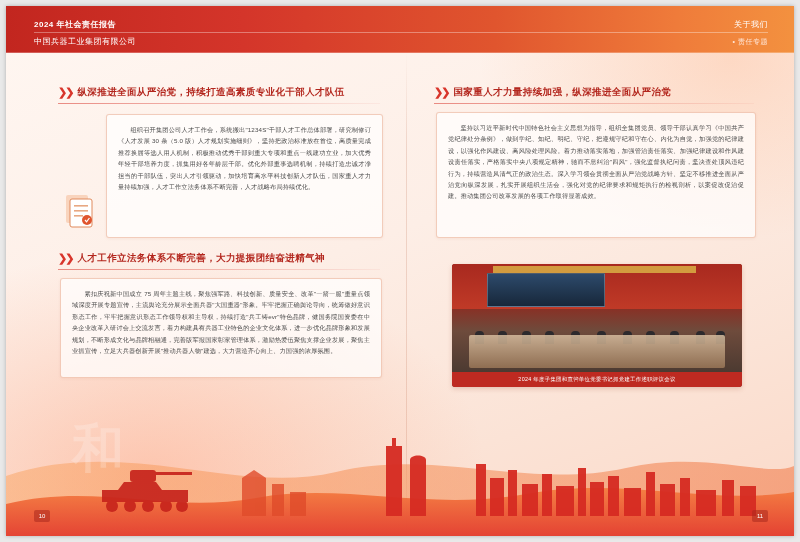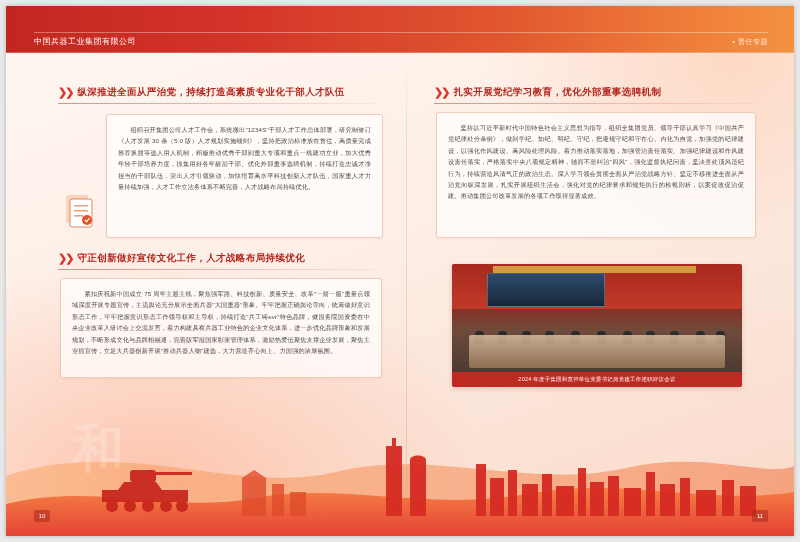--- a/index.html
+++ b/index.html
@@ -260,20 +260,24 @@
   }
 </style>
 </head>
 <body>
 
 <div class="page">
   <div class="spread">
     <div class="bg-wash"></div>
 
     <div class="top-band">
+      <div class="hdr-row1">
+        <div class="hdr-left bold">2024 年社会责任报告</div>
+        <div class="hdr-right">关于我们</div>
+      </div>
       <div class="hdr-div"></div>
       <div class="hdr-row2">
         <div class="hdr-left">中国兵器工业集团有限公司</div>
         <div class="hdr-right sub">• 责任专题</div>
       </div>
     </div>
 
     <div class="gutter"></div>
 
     <div class="sec-head" style="left:52px; top:80px;">
@@ -293,33 +297,33 @@
     </svg>
 
     <div class="card" style="left:100px; top:108px; width:275px; height:122px;">
       <div class="card-inner">
         <p>组织召开集团公司人才工作会，系统搬出"1234S"干部人才工作总体部署，研究制修订《人才发展 30 条（5.0 版）人才规划实施细则》，坚持把政治标准放在首位，高质量完成推荐换届等选人用人机制，积极推动优秀干部到重大专项和重点一线建功立业，加大优秀年轻干部培养力度，抓集用好各年龄层干部。优化外部重事选聘机制，持续打造忠诚才净担当的干部队伍，突出人才引领驱动，加快培育高水平科技创新人才队伍，国家重人才力量持续加强，人才工作立法务体系不断完善，人才战略布局持续优化。</p>
       </div>
     </div>
 
     <div class="sec-head" style="left:52px; top:246px;">
       <span class="chev">❯❯</span>
-      <span class="sec-title">守正创新做好宣传文化工作，人才战略布局持续优化</span>
+      <span class="sec-title">人才工作立法务体系不断完善，大力提振团结奋进精气神</span>
     </div>
     <div class="sec-rule" style="left:52px; top:263px; width:322px;"></div>
 
     <div class="card" style="left:54px; top:272px; width:320px; height:98px;">
       <div class="card-inner">
         <p>紧扣庆祝新中国成立 75 周年主题主线，聚焦强军路、科技创新、质量安全、改革"一箭一服"重量点领域深度开展专题宣传，主流舆论充分展示全面兵器"大国重器"形象。牢牢把握正确舆论导向，统筹做好意识形态工作，牢牢把握意识形态工作领导权和主导权，持续打造"兵工铸evr"特色品牌，健国务院国资委在中央企业改革入研讨会上交流发言，着力构建具有兵器工业特色的企业文化体系，进一步优化品牌形象和发展规划，不断形成文化与品牌相融通，完善版军报国家彰家管理体系，激励热爱伍聚焦支撑企业发展，聚焦主业抓宣传，立足大兵器创新开展"推动兵器人物"建选，大力营造齐心向上、力国强的浓厚氛围。</p>
       </div>
     </div>
 
     <div class="sec-head" style="left:428px; top:80px;">
       <span class="chev">❯❯</span>
-      <span class="sec-title">扎实开展党纪学习教育，优化外部重事选聘机制</span>
+      <span class="sec-title">国家重人才力量持续加强，纵深推进全面从严治党</span>
     </div>
     <div class="sec-rule" style="left:428px; top:97px; width:320px;"></div>
 
     <div class="card" style="left:430px; top:106px; width:318px; height:124px;">
       <div class="card-inner">
         <p>坚持以习近平新时代中国特色社会主义思想为指导，组织全集团党员、领导干部认真学习《中国共产党纪律处分条例》，做到学纪、知纪、明纪、守纪，把遵规守纪和守在心、内化为自觉，加强党的纪律建设，以强化作风建设、高风险处理风险。着力推动落实落地，加强管治责任落实、加强纪律建设和作风建设责任落实，严格落实中央八项规定精神，驰而不息纠治"四风"，强化监督执纪问责，坚决查处顶风违纪行为，持续营造风清气正的政治生态。深入学习领会贯彻全面从严治党战略方针、坚定不移推进全面从严治党向纵深发展，扎实开展组织生活会，强化对党的纪律要求和规矩执行的检视剖析，以案促改促治促建。推动集团公司改革发展的各项工作取得显著成效。</p>
       </div>
     </div>
 
     <div class="photo-card" style="left:446px; top:258px; width:290px; height:123px;">

